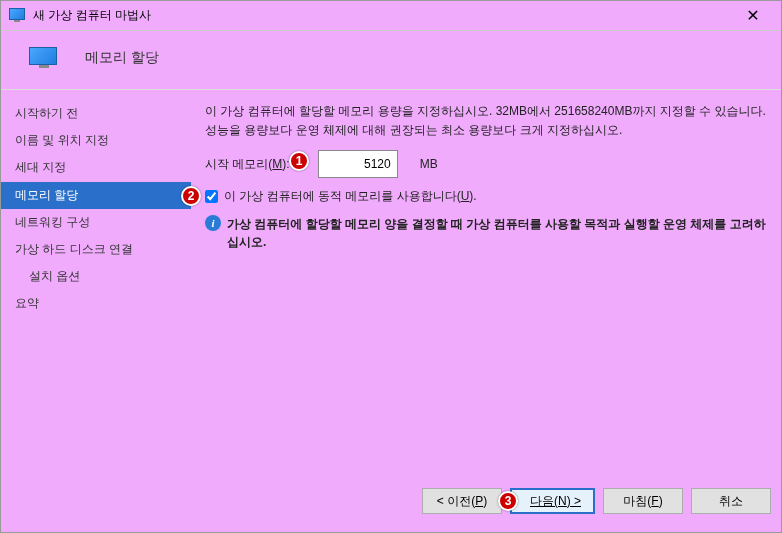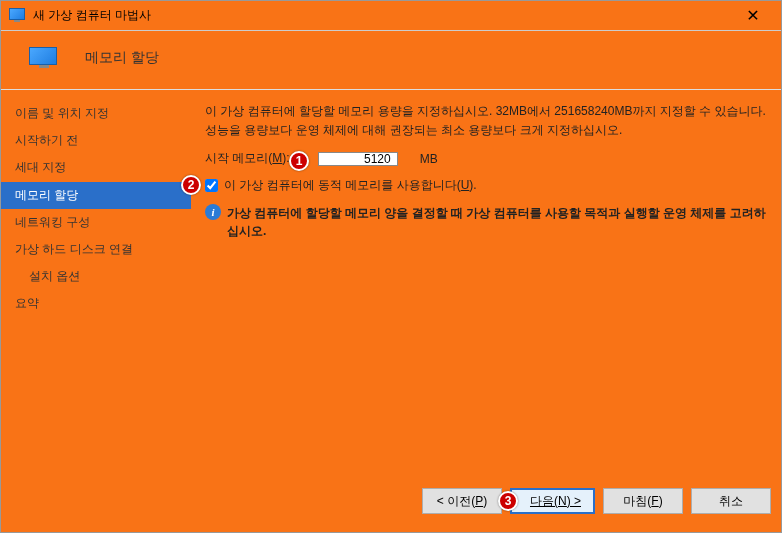--- a/index.html
+++ b/index.html
@@ -1,18 +1,18 @@
 <!DOCTYPE html>
 <html><head>
 <meta charset="utf-8">
 <style>
 * { box-sizing: border-box; margin: 0; padding: 0; }
 body { font-family: "Malgun Gothic", "Segoe UI", sans-serif; font-size: 12px; background: #fff; width: 782px; height: 533px; }
 
-.window { width: 782px; height: 533px; border: 1px solid #999; display: flex; flex-direction: column; background: #f97316; }
+.window { width: 782px; height: 533px; border: 1px solid #999; display: flex; flex-direction: column; background: #f0abfc; }
 
 .titlebar { height: 30px; display: flex; align-items: center; padding: 0 8px; border-bottom: 1px solid #ccc; }
 .titlebar .app-icon { width: 16px; height: 16px; margin-right: 8px; }
 .titlebar .title { flex: 1; font-size: 12px; }
 .titlebar .close { width: 40px; text-align: center; font-size: 16px; cursor: pointer; }
 
 .header { padding: 16px 20px 20px 20px; display: flex; align-items: center; }
 .header .hicon { width: 32px; height: 22px; margin-right: 24px; margin-left: 8px; }
 .header .htitle { font-size: 14px; color: #333; }
 
@@ -20,21 +20,21 @@
 
 .sidebar { width: 190px; padding: 10px 0; }
 .sidebar .item { padding: 4px 14px; font-size: 12px; color: #333; cursor: pointer; line-height: 1.6; }
 .sidebar .item.selected { background: #2a6fc9; color: #fff; }
 .sidebar .item.indent { padding-left: 28px; }
 
 .content { flex: 1; padding: 12px 14px; font-size: 12px; color: #222; }
 .content .desc { line-height: 1.6; margin-bottom: 10px; }
 .content .row { display: flex; align-items: center; margin-bottom: 10px; position: relative; }
 .content .label { margin-right: 6px; }
-.content .inputbox { width: 80px; height: 14px; border: 1px solid #888; text-align: right; padding: 0 6px; font-size: 12px; }
+.content .inputbox { width: 80px; height: 28px; border: 1px solid #888; text-align: right; padding: 0 6px; font-size: 12px; }
 .content .unit { margin-left: 22px; }
 .content .checkbox-row { display: flex; align-items: center; margin-bottom: 10px; position: relative; }
 .content .checkbox-row input[type=checkbox] { margin-right: 6px; }
 .content .info-row { display: flex; align-items: flex-start; margin-top: 4px; }
 .content .info-icon { width: 16px; height: 16px; border-radius: 50%; background: #2a7bd6; color: #fff; font-weight: bold; font-size: 11px; display: flex; align-items: center; justify-content: center; margin-right: 6px; flex-shrink: 0; font-style: italic; font-family: Georgia, serif; }
 .content .info-text { line-height: 1.5; font-weight: bold; }
 
 .marker { position: absolute; width: 20px; height: 20px; border-radius: 50%; background: #c00; color: #fff; font-weight: bold; font-size: 12px; display: flex; align-items: center; justify-content: center; border: 2px solid #fff; box-shadow: 0 0 2px rgba(0,0,0,0.5); z-index: 10; }
 
 .footer { padding: 12px 10px 18px; display: flex; justify-content: flex-end; gap: 8px; border-top: none; }
@@ -62,22 +62,22 @@
   </div>
 
   <div class="header">
     <span class="hicon"><span class="monitor-icon-lg"></span></span>
     <span class="htitle">메모리 할당</span>
   </div>
 
   <div class="body">
 
     <div class="sidebar">
+      <div class="item">시작하기 전</div>
       <div class="item">이름 및 위치 지정</div>
-      <div class="item">시작하기 전</div>
       <div class="item">세대 지정</div>
       <div class="item selected">메모리 할당</div>
       <div class="item">네트워킹 구성</div>
       <div class="item">가상 하드 디스크 연결</div>
       <div class="item indent">설치 옵션</div>
       <div class="item">요약</div>
     </div>
 
     <div class="content">
       <div class="desc">이 가상 컴퓨터에 할당할 메모리 용량을 지정하십시오. 32MB에서 251658240MB까지 지정할 수 있습니다. 성능을 용량보다 운영 체제에 대해 권장되는 최소 용량보다 크게 지정하십시오.</div>

